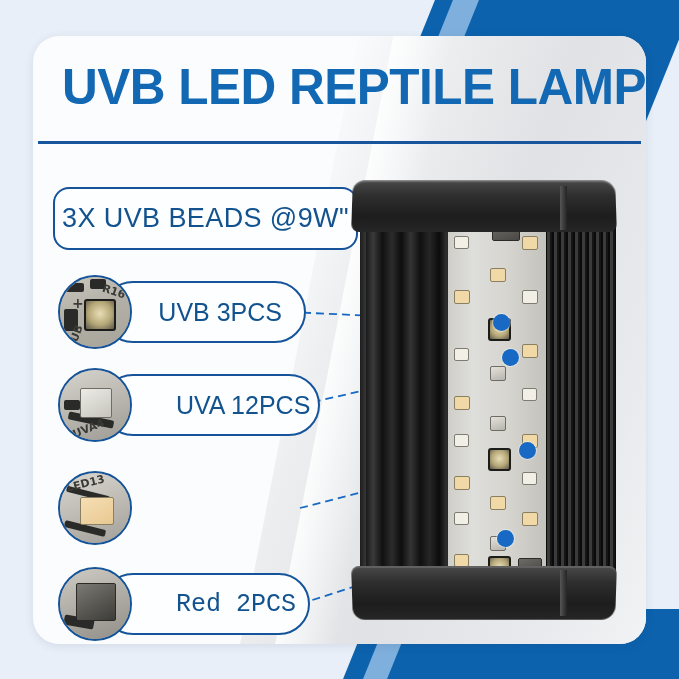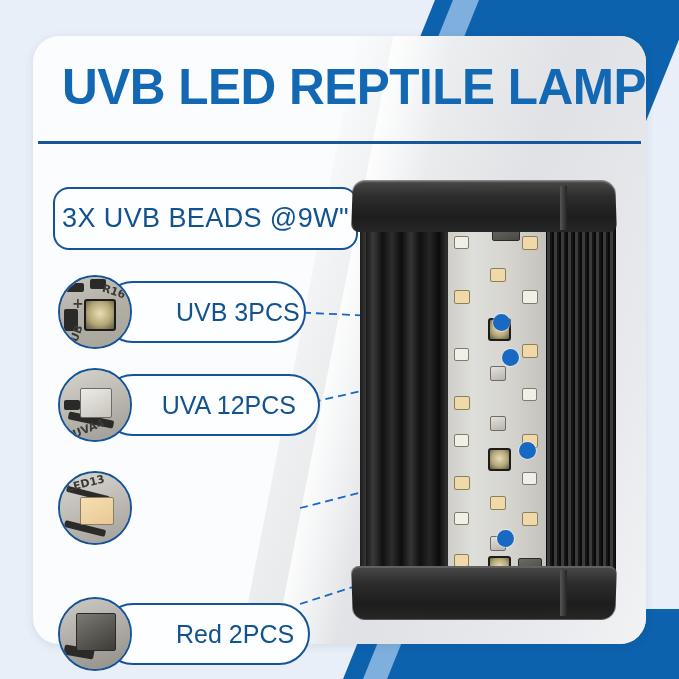--- a/index.html
+++ b/index.html
@@ -243,39 +243,39 @@
   <div class="cap-seam" style="left:208px;top:14px;height:44px;"></div>
   <div class="cap-seam" style="left:208px;top:398px;height:46px;"></div>
 </div>
 
 <div class="dot" style="left:493px;top:314px;"></div>
 <div class="dot" style="left:502px;top:349px;"></div>
 <div class="dot" style="left:519px;top:442px;"></div>
 <div class="dot" style="left:497px;top:530px;"></div>
 
 <div class="callout" style="left:58px;top:281px;width:248px;">
-  <div class="pill" style="width:204px;">
+  <div class="pill" style="width:204px;justify-content:flex-end;">
     <span>UVB 3PCS</span>
   </div>
   <div class="chip">
     <div class="chip-inner">
       <div class="pcb-bg"></div>
       <div class="pcb-pad" style="left:6px;top:6px;width:18px;height:9px;"></div>
       <div class="pcb-pad" style="left:30px;top:2px;width:16px;height:10px;"></div>
       <div class="pcb-pad" style="left:4px;top:32px;width:14px;height:22px;"></div>
       <div class="bead bead-uvb" style="left:24px;top:22px;width:28px;height:28px;"></div>
       <div class="pcb-txt" style="left:42px;top:8px;transform:rotate(18deg);">R16</div>
       <div class="pcb-txt" style="left:8px;top:50px;transform:rotate(-70deg);">UB</div>
       <div class="pcb-txt" style="left:12px;top:18px;font-size:14px;">+</div>
     </div>
   </div>
 </div>
 
 <div class="callout" style="left:58px;top:374px;width:262px;">
-  <div class="pill" style="width:218px;justify-content:flex-end;">
+  <div class="pill" style="width:218px;">
     <span>UVA 12PCS</span>
   </div>
   <div class="chip">
     <div class="chip-inner">
       <div class="pcb-bg" style="background:linear-gradient(160deg,#d6d4cc,#b4b2aa 60%,#9d9b94);"></div>
       <div class="pcb-pad" style="left:4px;top:30px;width:16px;height:10px;"></div>
       <div class="pcb-pad" style="left:8px;top:46px;width:46px;height:8px;transform:rotate(12deg);"></div>
       <div class="bead bead-uva" style="left:20px;top:18px;width:30px;height:28px;background:linear-gradient(150deg,#ecebe6,#c6c4bc);"></div>
       <div class="pcb-txt" style="left:12px;top:52px;transform:rotate(-22deg);">UVA4</div>
     </div>
@@ -287,21 +287,21 @@
     <div class="chip-inner">
       <div class="pcb-bg" style="background:linear-gradient(160deg,#d9d7cf,#b8b6ae 60%,#a19f98);"></div>
       <div class="pcb-pad" style="left:6px;top:18px;width:44px;height:6px;transform:rotate(14deg);"></div>
       <div class="pcb-pad" style="left:4px;top:52px;width:42px;height:7px;transform:rotate(14deg);"></div>
       <div class="bead bead-warm" style="left:20px;top:24px;width:32px;height:26px;background:linear-gradient(150deg,#f6dfb4,#e8c891);"></div>
       <div class="pcb-txt" style="left:6px;top:4px;transform:rotate(-14deg);">LED13</div>
     </div>
   </div>
 </div>
 
-<div class="callout" style="left:58px;top:603px;width:252px;">
+<div class="callout" style="left:58px;top:573px;width:252px;font-family:Liberation Mono, monospace;">
   <div class="pill" style="width:208px;">
     <span>Red 2PCS</span>
   </div>
   <div class="chip">
     <div class="chip-inner">
       <div class="pcb-bg" style="background:linear-gradient(160deg,#cdcbc3,#a8a69e 60%,#918f88);"></div>
       <div class="pcb-pad" style="left:4px;top:48px;width:30px;height:10px;transform:rotate(10deg);"></div>
       <div class="bead bead-red" style="left:16px;top:14px;width:38px;height:36px;background:linear-gradient(150deg,#7c7a74,#56544f 60%,#3e3c38);"></div>
     </div>
   </div>

